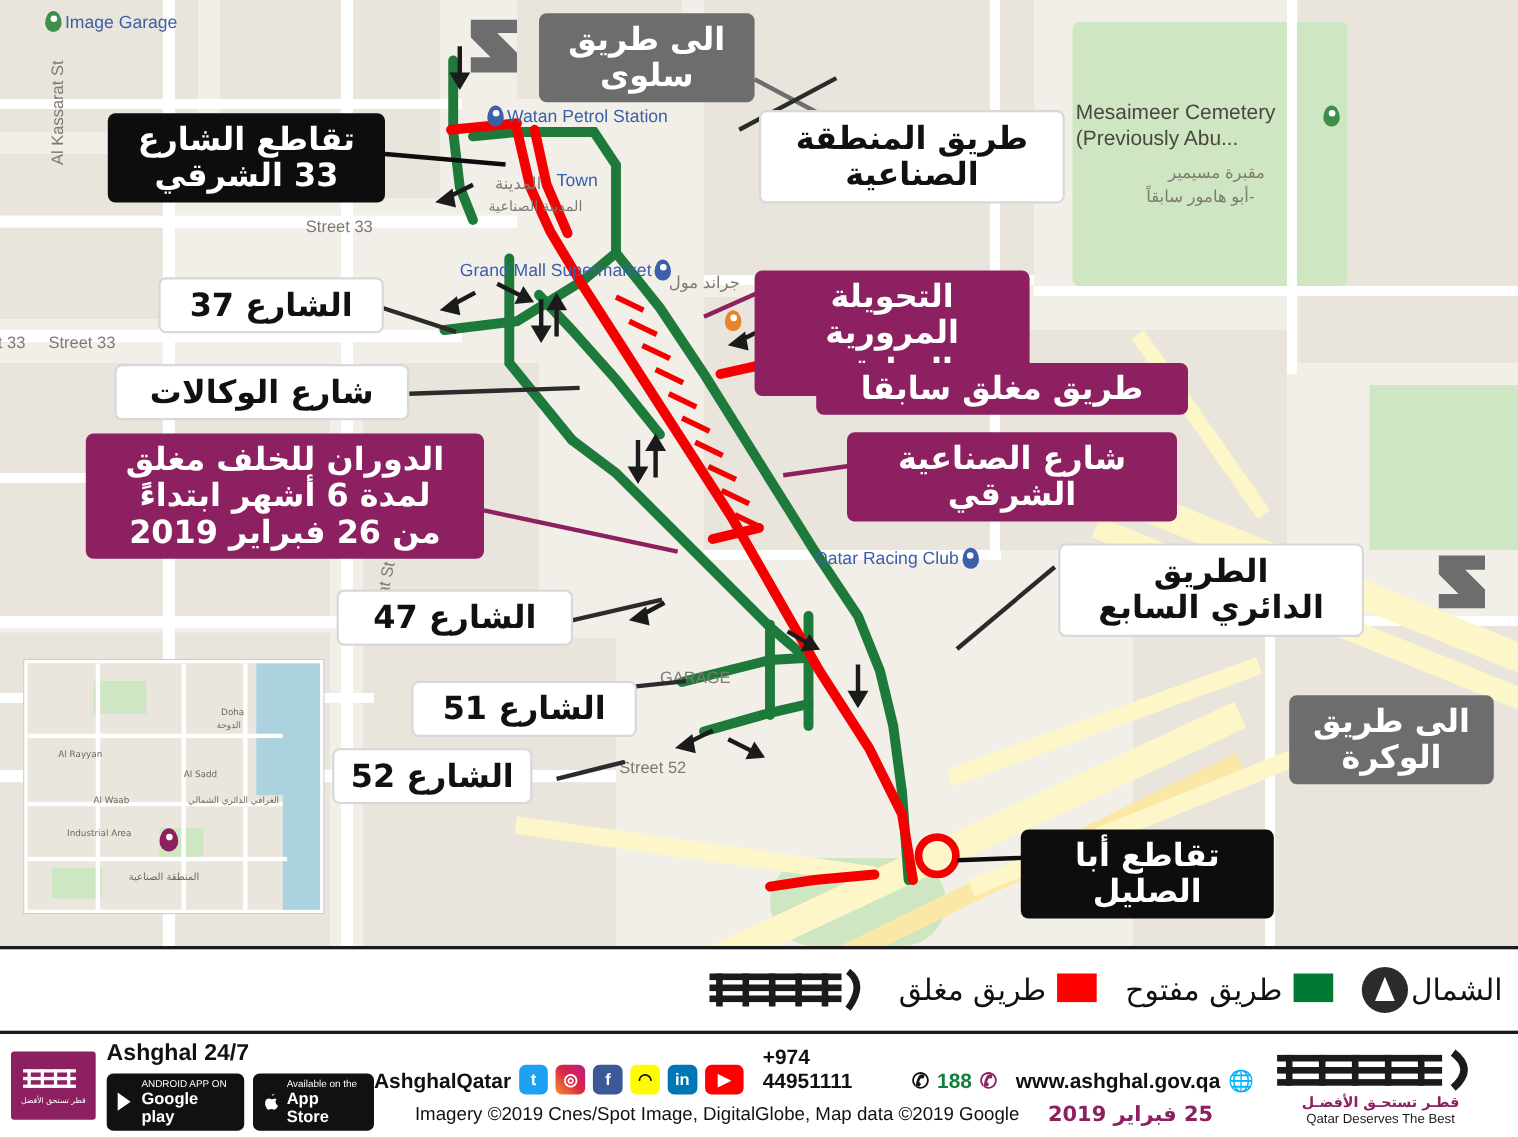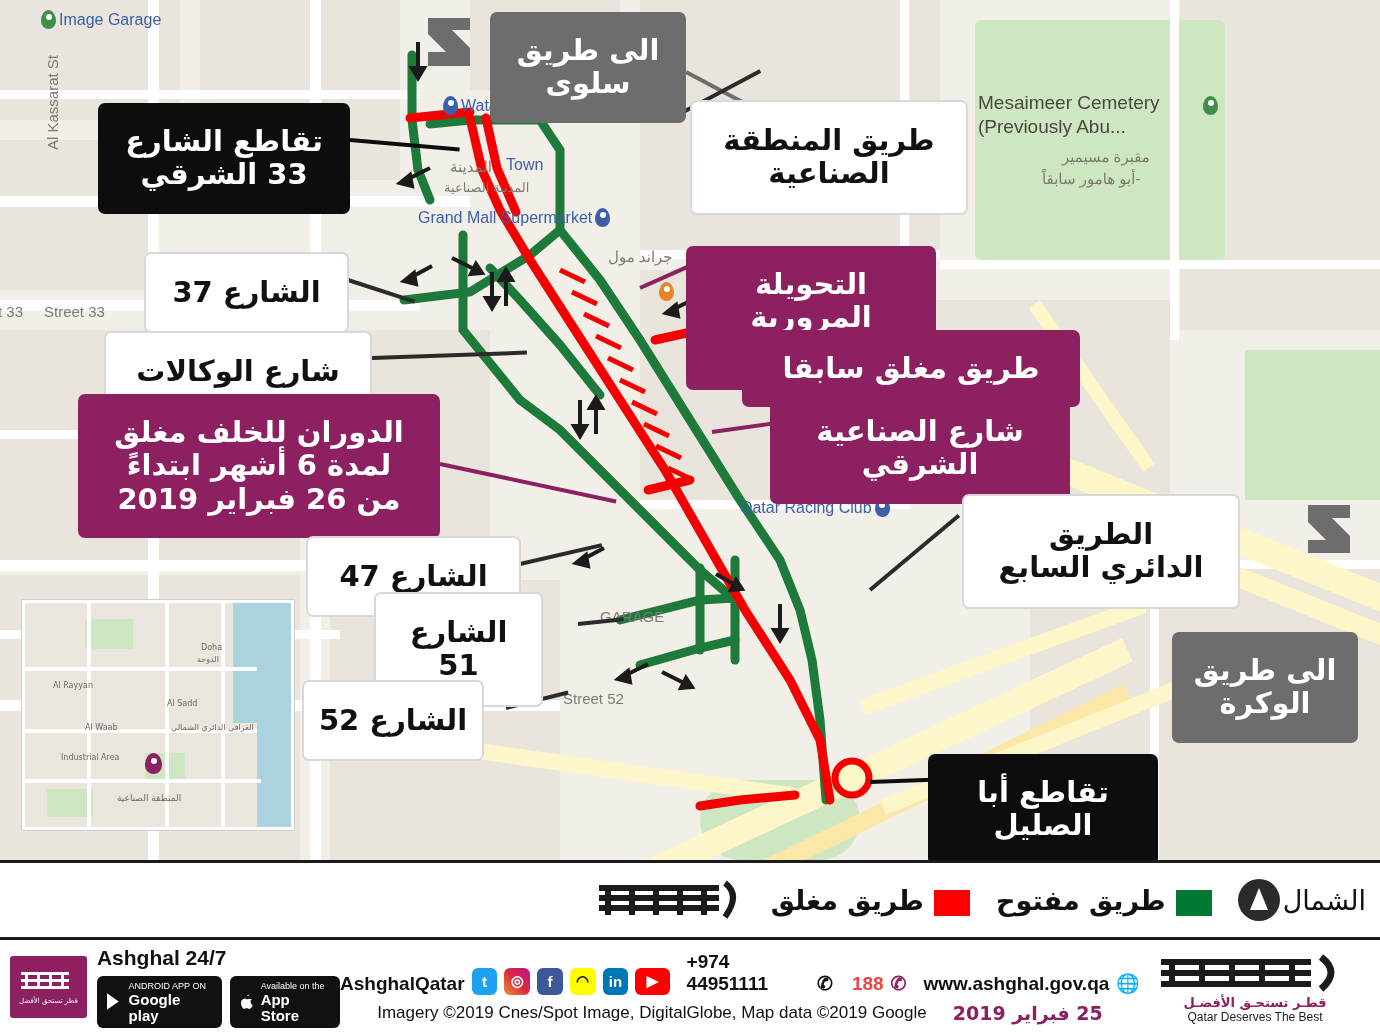--- a/index.html
+++ b/index.html
@@ -75,21 +75,21 @@
     background: #fff; border-radius: 50%;
   }
   .poi .pin.green { background: #3f8f4a; }
   .poi .pin.orange { background: #e8832a; }
 
   
   .callout {
     position: absolute;
     color: #ffffff;
     border-radius: 7px;
-    padding: 22px 14px;
+    padding: 7px 14px;
     font-size: 29px;
     font-weight: bold;
     line-height: 1.15;
     text-align: center;
     direction: rtl;
     white-space: pre-line;
     font-family: "DejaVu Sans", sans-serif;
     z-index: 40;
   }
   .callout.black { background: #0d0d0d; }
@@ -119,24 +119,24 @@
     background: #ffffff;
     border-top: 3px solid #1b1b1b;
     display: flex;
     align-items: center;
     justify-content: flex-end;
     gap: 26px;
     padding: 0 14px;
   }
   .legend-item {
     display: flex;
-    align-items: flex-end;
+    align-items: flex-start;
     gap: 10px;
     font-size: 27px;
-    font-weight: bold;
+    font-weight: normal;
     direction: rtl;
     color: #111;
     font-family: "DejaVu Sans", sans-serif;
   }
   .swatch { width: 36px; height: 26px; display: inline-block; }
   .swatch.closed { background: #ff0000; }
   .swatch.open { background: #007a33; }
   .north {
     display: flex; align-items: center; gap: 3px;
     font-size: 27px; font-weight: normal; color: #111;
@@ -355,21 +355,21 @@
     <div class="maplabel" style="left:978px;top:92px;font-size:19px;color:#4a4741;"><span>Mesaimeer Cemetery</span></div>
     <div class="maplabel" style="left:978px;top:116px;font-size:19px;color:#4a4741;"><span>(Previously Abu...</span></div>
     <div class="maplabel dim" style="left:1062px;top:148px;direction:rtl;"><span>مقبرة مسيمير</span></div>
     <div class="maplabel dim" style="left:1042px;top:170px;direction:rtl;"><span>-أبو هامور سابقاً</span></div>
     <div class="poi" style="left:1200px;top:96px;"><span class="pin green"></span></div>
 
     <div class="poi" style="left:440px;top:96px;"><span class="pin"></span><span>Watan Petrol Station</span></div>
     <div class="poi" style="left:492px;top:156px;margin-left:14px;"><span>Town</span></div>
     <div class="maplabel dim" style="left:450px;top:158px;direction:rtl;"><span>المدينة</span></div>
     <div class="maplabel dim" style="left:444px;top:180px;direction:rtl;font-size:13px;"><span>المدينة الصناعية</span></div>
-    <div class="poi" style="left:418px;top:208px;text-align:right;"><span>Grand Mall Supermarket</span><span class="pin"></span></div>
+    <div class="poi" style="left:418px;top:236px;text-align:right;"><span>Grand Mall Supermarket</span><span class="pin"></span></div>
     <div class="maplabel dim" style="left:608px;top:248px;direction:rtl;"><span>جراند مول</span></div>
     <div class="poi" style="left:656px;top:282px;"><span class="pin orange"></span></div>
     <div class="poi" style="left:740px;top:498px;"><span>Qatar Racing Club</span><span class="pin"></span></div>
 
     <div class="leader gray" style="left:686px;top:70px;width:96px;transform:rotate(28deg);"></div>
     <div class="leader black" style="left:350px;top:138px;width:110px;transform:rotate(5deg);"></div>
     <div class="leader white" style="left:672px;top:116px;width:100px;transform:rotate(-28deg);"></div>
     <div class="leader white" style="left:348px;top:278px;width:70px;transform:rotate(18deg);"></div>
     <div class="leader purple" style="left:640px;top:286px;width:52px;transform:rotate(-24deg);"></div>
     <div class="leader white" style="left:372px;top:356px;width:155px;transform:rotate(-2deg);"></div>
@@ -394,21 +394,21 @@
     <div class="callout white" style="left:104px;top:331px;width:268px;"><span>شارع الوكالات</span></div>
     <div class="callout purple" style="left:742px;top:330px;width:338px;"><span>طريق مغلق سابقا</span></div>
     <div class="callout purple" style="left:770px;top:393px;width:300px;"><span>شارع الصناعية
 الشرقي</span></div>
     <div class="callout purple" style="left:78px;top:394px;width:362px;"><span>الدوران للخلف مغلق
 لمدة 6 أشهر ابتداءً
 من 26 فبراير 2019</span></div>
     <div class="callout white" style="left:962px;top:494px;width:278px;"><span>الطريق
 الدائري السابع</span></div>
     <div class="callout white" style="left:306px;top:536px;width:215px;"><span>الشارع 47</span></div>
-    <div class="callout white" style="left:374px;top:592px;width:169px;"><span>الشارع 51</span></div>
+    <div class="callout white" style="left:374px;top:619px;width:205px;"><span>الشارع 51</span></div>
     <div class="callout gray" style="left:1172px;top:632px;width:186px;"><span>الى طريق
 الوكرة</span></div>
     <div class="callout white" style="left:302px;top:680px;width:182px;"><span>الشارع 52</span></div>
     <div class="callout black" style="left:928px;top:754px;width:230px;"><span>تقاطع أبا
 الصليل</span></div>
 
     <div id="inset">
       <div class="water" style="left:208px;top:0;width:64px;height:120px;"></div>
       <div class="water" style="left:232px;top:110px;width:40px;height:120px;"></div>
       <div class="gr" style="left:60px;top:16px;width:48px;height:30px;"></div>
@@ -504,21 +504,21 @@
       <div class="contact-line">
         <span>AshghalQatar</span>
         <span class="sm-icon" style="background:#1da1f2;">t</span>
         <span class="sm-icon" style="background:linear-gradient(45deg,#f09433,#dc2743,#bc1888);">◎</span>
         <span class="sm-icon" style="background:#3b5998;">f</span>
         <span class="sm-icon" style="background:#fffc00;color:#111;">◠</span>
         <span class="sm-icon" style="background:#0077b5;">in</span>
         <span class="sm-icon" style="background:#ff0000;width:36px;">▶</span>
         <span style="margin-left:10px;">+974 44951111</span>
         <span>✆</span>
-        <span style="color:#ef4444;margin-left:12px;">188</span>
+        <span style="color:#15803d;margin-left:0;">188</span>
         <span style="color:#8c2061;">✆</span>
         <span style="margin-left:10px;">www.ashghal.gov.qa</span>
         <span>🌐</span>
       </div>
       <div style="display:flex;align-items:center;gap:26px;">
         <span class="imagery">Imagery ©2019 Cnes/Spot Image, DigitalGlobe, Map data ©2019 Google</span>
         <span class="date-ar">25 فبراير 2019</span>
       </div>
     </div>
 

